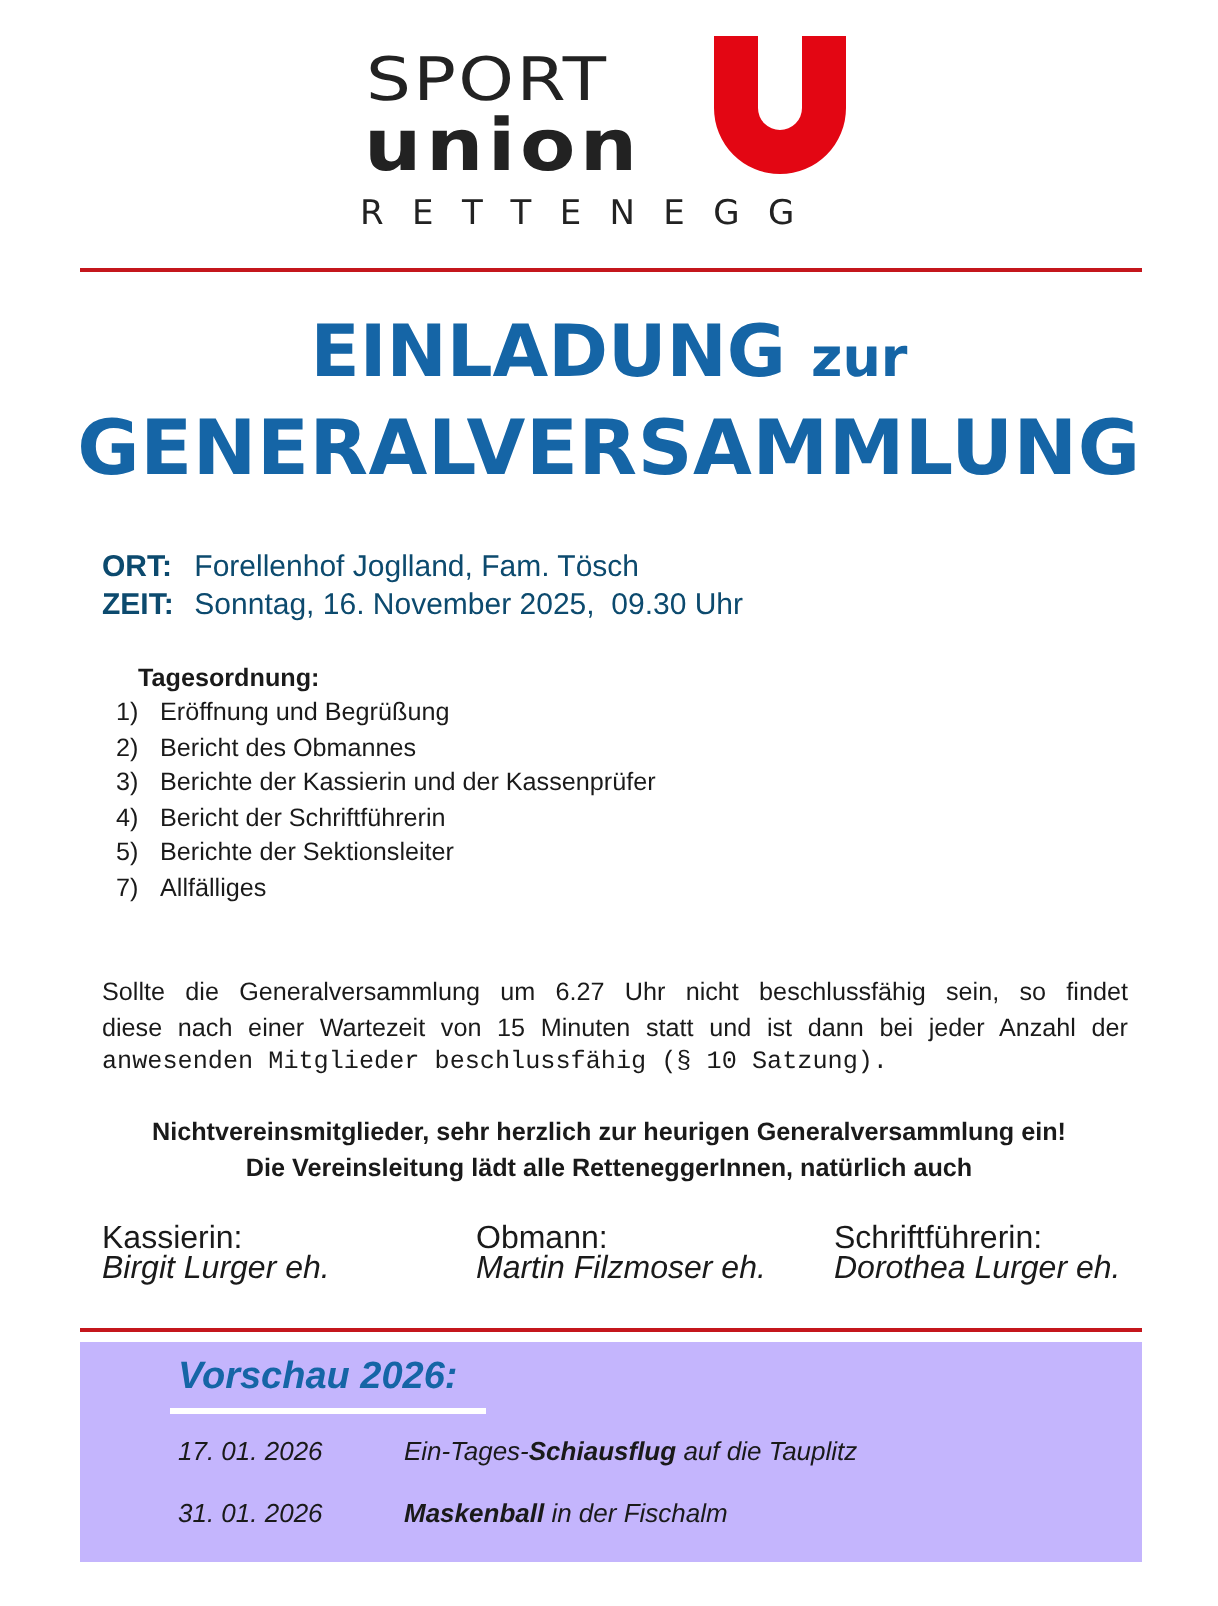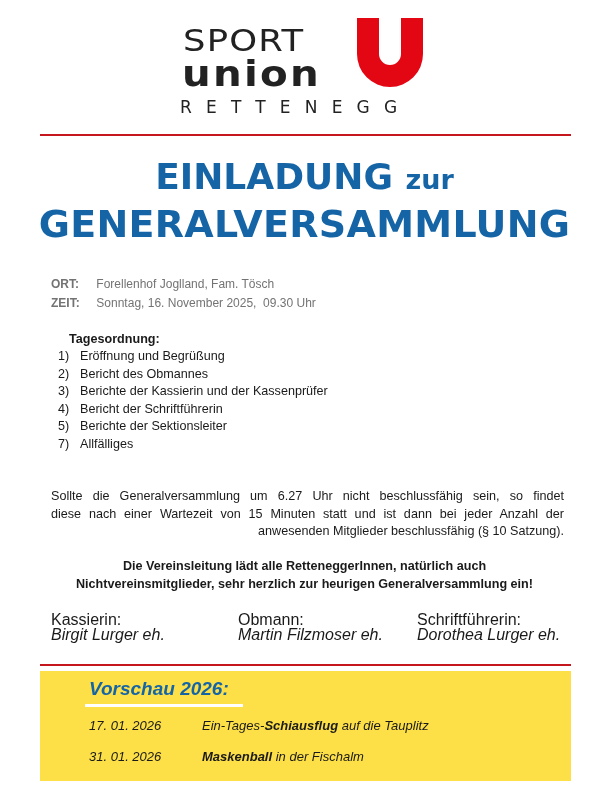--- a/index.html
+++ b/index.html
@@ -22,39 +22,39 @@
     .rule { left: 40px; width: 531px; height: 1.5px; background: #c4161c; }
 
     
     .title { left: 0; width: 609px; text-align: center; color: #1565a6;
              font-family: "DejaVu Sans", sans-serif; font-weight: bold; }
     .title1 { top: 156px; font-size: 36px; line-height: 42px; }
     .title1 .small { font-size: 27px; }
     .title2 { top: 201px; font-size: 38px; line-height: 46px; letter-spacing: 0.3px; }
 
     
-    .info { left: 51px; font-family: "Liberation Sans", sans-serif; font-size: 12px; line-height: 18px; color:#737373; }
+    .info { left: 51px; font-family: "Liberation Sans", sans-serif; font-size: 15px; line-height: 18px; color:#0c4a6e; }
     .info b { display: inline-block; width: 42px; }
 
     .agenda { left: 58px; top: 331px; font-family: "Liberation Sans", sans-serif; font-size: 12.6px; color:#1a1a1a; }
     .agenda-title { font-weight: bold; margin-left: 11px; line-height: 17px; }
     .agenda-item { line-height: 17.6px; }
     .agenda-item .num { display: inline-block; width: 22px; margin-left: 0; }
 
     .para { left: 51px; top: 488px; width: 513px; font-family: "Liberation Sans", sans-serif;
             font-size: 12.6px; line-height: 17.6px; text-align: justify; color:#1a1a1a; }
-    .para-last { text-align: right; }
+    .para-last { text-align: left; font-family: Liberation Mono, monospace; }
 
     .invite { left: 0; top: 558px; width: 609px; text-align: center; font-family: "Liberation Sans", sans-serif;
               font-weight: bold; font-size: 12.6px; line-height: 17.5px; color:#1a1a1a; }
 
     .sig { top: 612px; font-family: "Liberation Sans", sans-serif; font-size: 16px; line-height: 15px; color:#1a1a1a; }
     .sig .name { font-style: italic; }
 
-    .preview { left: 40px; top: 671px; width: 531px; height: 110px; background: #fde047; text-decoration: underline; }
+    .preview { left: 40px; top: 671px; width: 531px; height: 110px; background: #c4b5fd; text-decoration: underline; }
     .preview-title { left: 49px; top: 6px; font-family: "Liberation Sans", sans-serif; font-weight: bold; font-style: italic;
                      font-size: 19px; color: #1565a6; line-height: 24px; }
     .preview-underline { left: 45px; top: 33px; width: 158px; height: 3px; background: #ffffff; }
     .event { left: 49px; font-family: "Liberation Sans", sans-serif; font-style: italic; font-size: 13px; color: #1a1a1a; line-height: 20px; }
     .event .date { display: inline-block; width: 113px; }
     .event b { font-weight: bold; }
   </style>
 </head>
 <body>
 
@@ -94,22 +94,22 @@
   <div class="agenda-item"><span class="num">7)</span><span>Allfälliges</span></div>
 </div>
 
 <div class="abs para">
   <div style="text-align-last: justify;">Sollte die Generalversammlung um 6.27 Uhr nicht beschlussfähig sein, so findet</div>
   <div style="text-align-last: justify;">diese nach einer Wartezeit von 15 Minuten statt und ist dann bei jeder Anzahl der</div>
   <div class="para-last">anwesenden Mitglieder beschlussfähig (§ 10 Satzung).</div>
 </div>
 
 <div class="abs invite">
+  <div>Nichtvereinsmitglieder, sehr herzlich zur heurigen Generalversammlung ein!</div>
   <div>Die Vereinsleitung lädt alle RetteneggerInnen, natürlich auch</div>
-  <div>Nichtvereinsmitglieder, sehr herzlich zur heurigen Generalversammlung ein!</div>
 </div>
 
 <div class="abs sig" style="left:51px;">
   <div>Kassierin:</div>
   <div class="name">Birgit Lurger eh.</div>
 </div>
 <div class="abs sig" style="left:238px;">
   <div>Obmann:</div>
   <div class="name">Martin Filzmoser eh.</div>
 </div>

